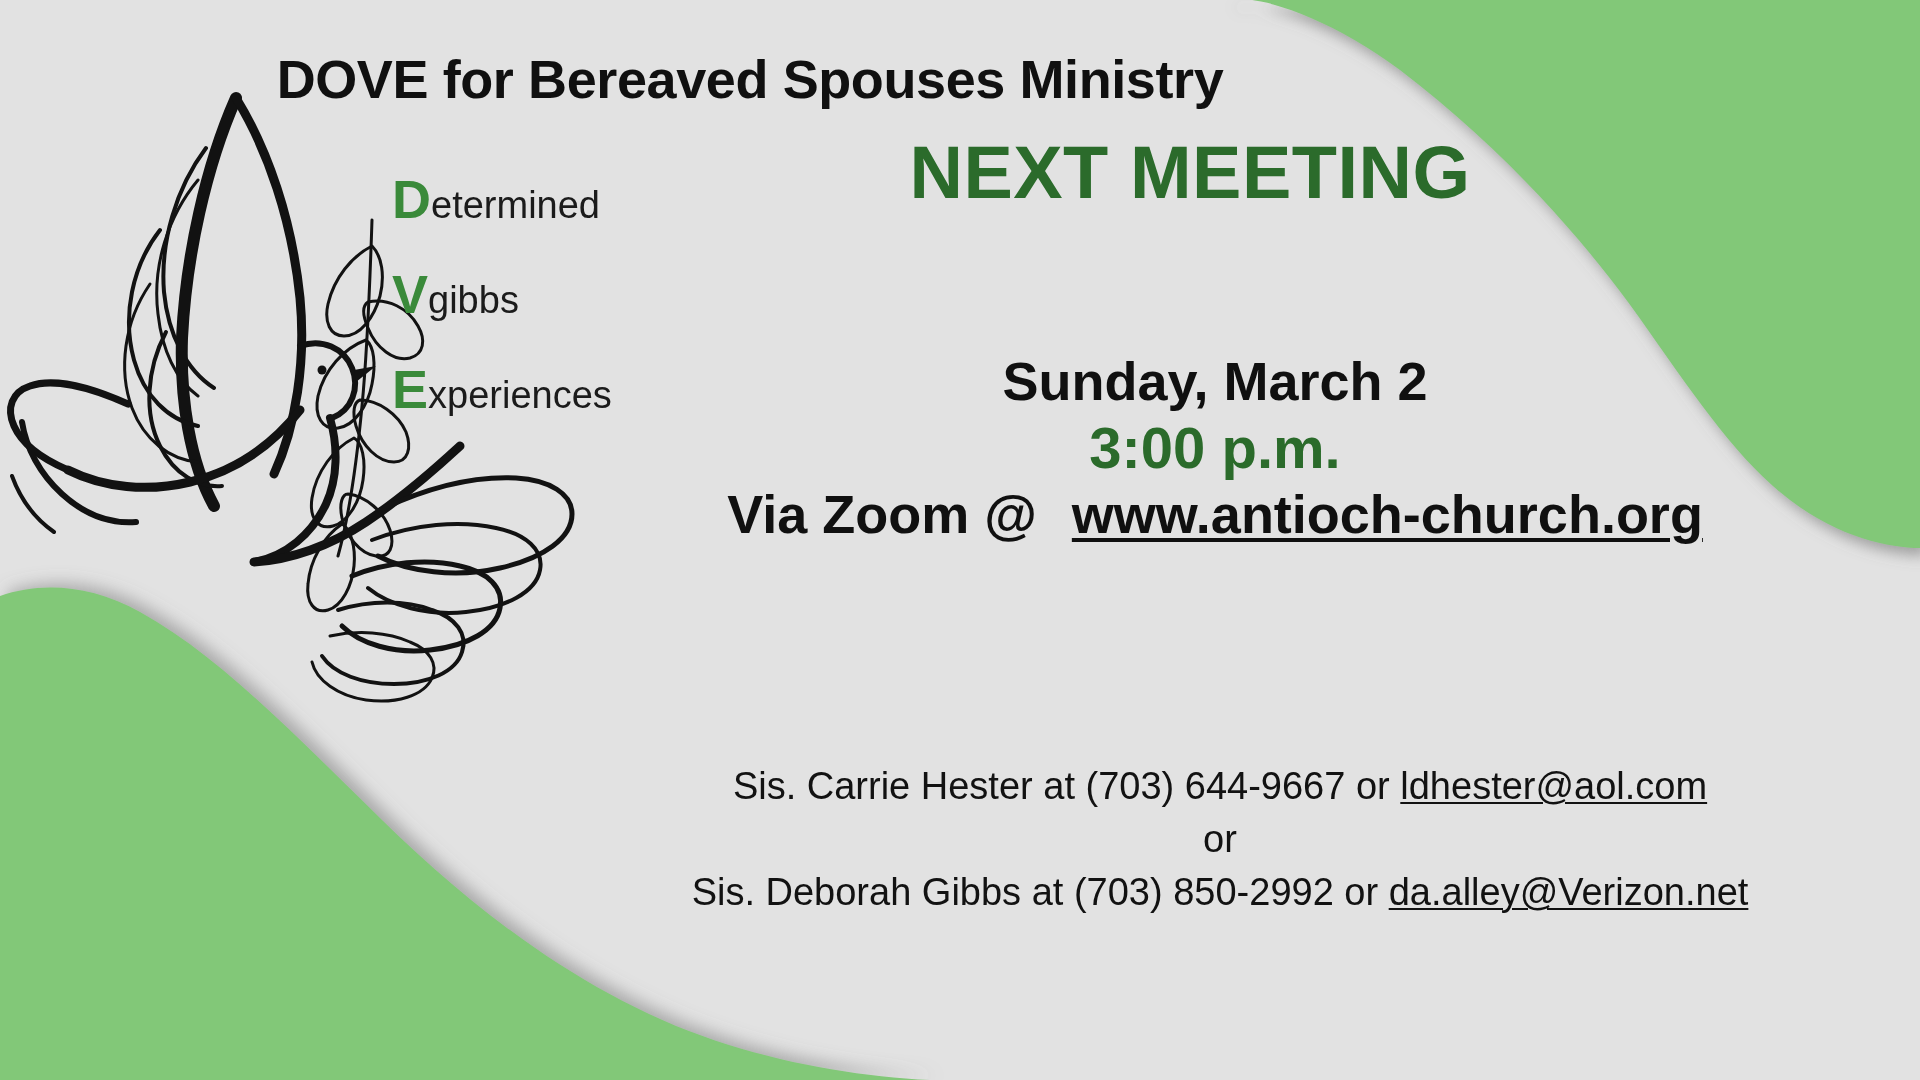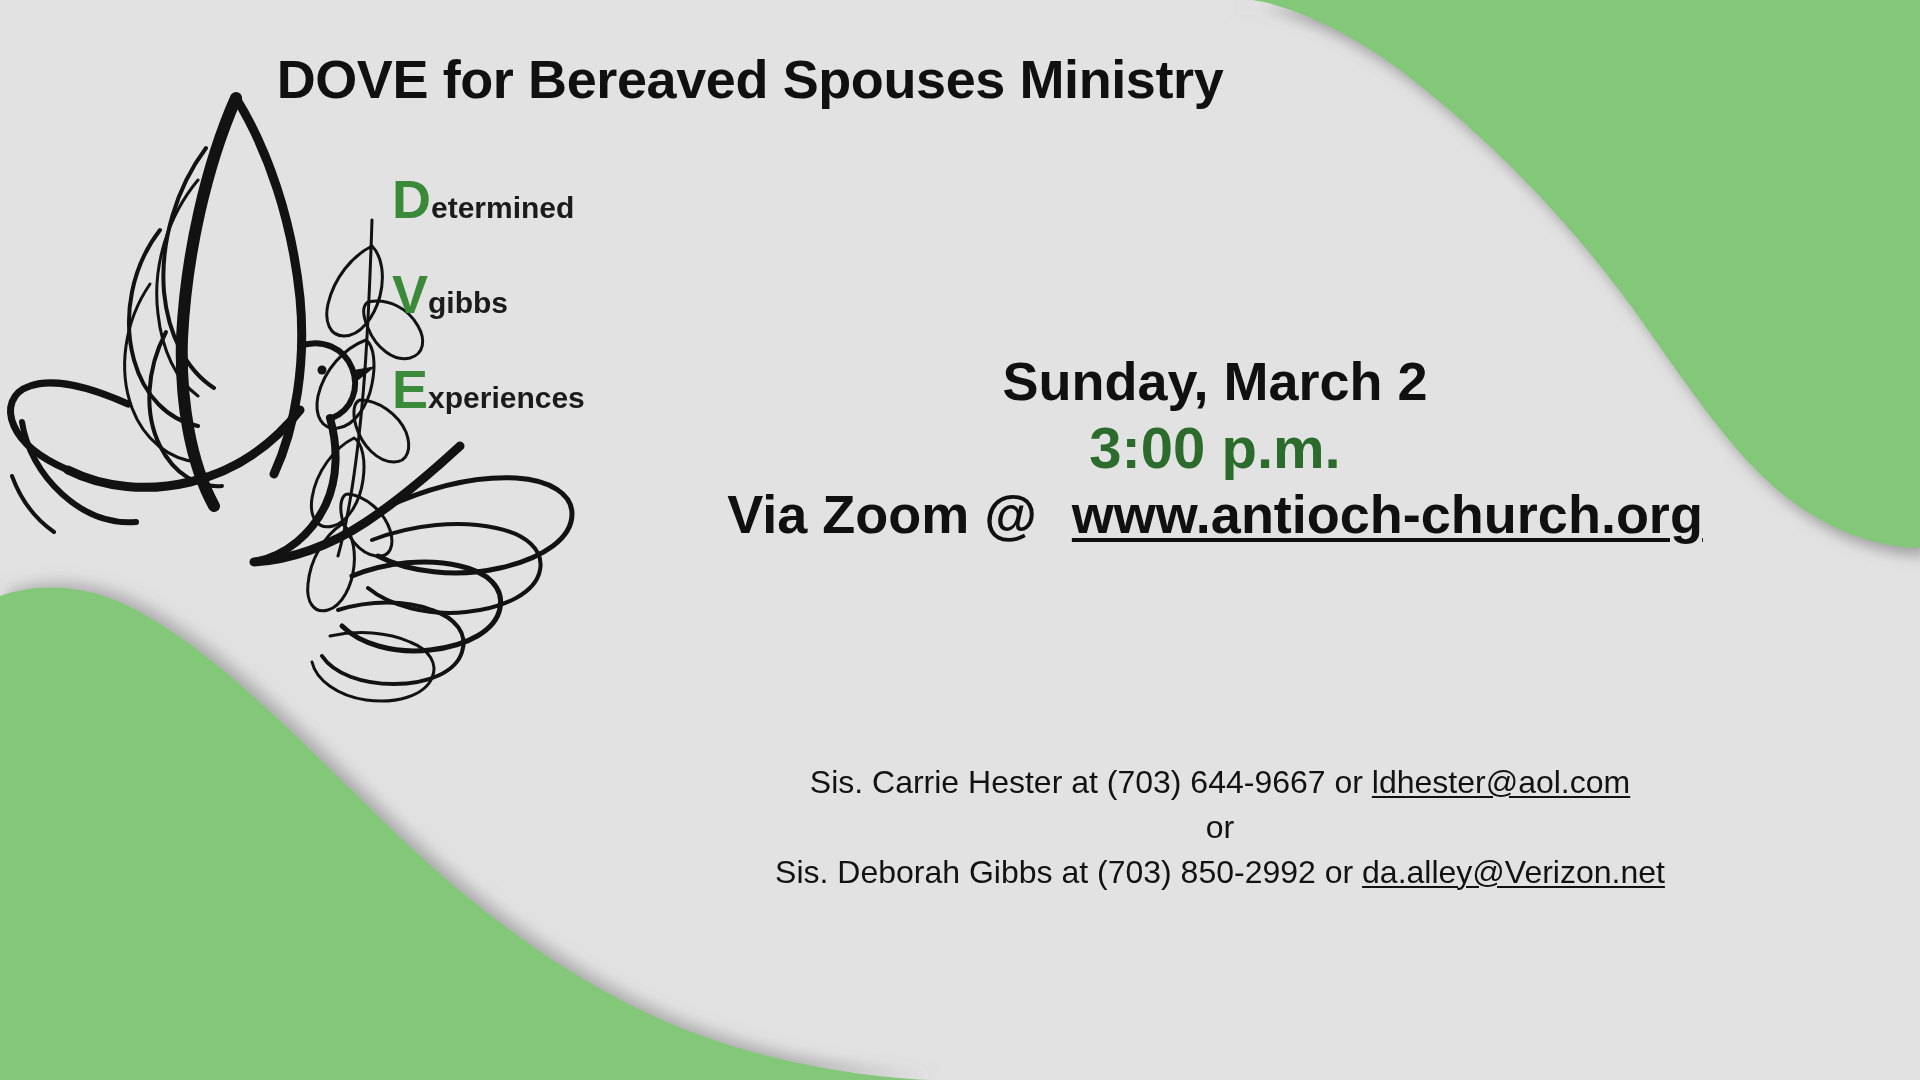--- a/index.html
+++ b/index.html
@@ -96,21 +96,21 @@
     margin-left: 20px;
   }
 
   .contact-block {
     position: absolute;
     left: 560px;
     top: 760px;
     width: 1320px;
     text-align: center;
     color: #121212;
-    font-size: 32px;
+    font-size: 38px;
     line-height: 1.40;
     font-weight: normal;
   }
   .contact-block .mail {
     text-decoration: underline;
     text-decoration-thickness: 2px;
     text-underline-offset: 3px;
   }
 
   
@@ -126,22 +126,22 @@
     white-space: nowrap;
   }
   .acronym .cap {
     color: #3a8a3a;
     font-size: 54px;
     font-weight: bold;
     vertical-align: baseline;
   }
   .acronym .rest {
     color: #1b1b1b;
-    font-size: 30px;
-    font-weight: bold;
+    font-size: 38px;
+    font-weight: normal;
     vertical-align: baseline;
     text-align: center;
   }
   .acronym .to-word {
     position: absolute;
     left: -70px;
     top: -47px;
     color: #1b1b1b;
     font-size: 38px;
     font-weight: normal;
@@ -232,20 +232,21 @@
                C348,452 360,432 363,410 C366,390 362,372 354,368 Z" stroke-width="3"></path>
       <path d="M348,424 C366,426 384,442 390,460 C395,476 390,488 376,486
                C360,484 346,466 342,448 C339,434 342,424 348,424 Z" stroke-width="3"></path>
       <path d="M342,454 C324,466 310,490 308,514 C306,532 314,544 328,540
                C342,536 352,516 354,496 C356,476 350,458 342,454 Z" stroke-width="3"></path>
     </g>
   </svg>
 
   <div class="headline">DOVE for Bereaved Spouses Ministry</div>
 
+  <div class="next-meeting">NEXT MEETING</div>
 
   <div class="acronym">
 
     <div class="acronym-row">
       <span class="cap">D</span><span class="rest">etermined</span>
     </div>
 
 
     <div class="acronym-row">
       <span class="cap">V</span><span class="rest">gibbs</span>

